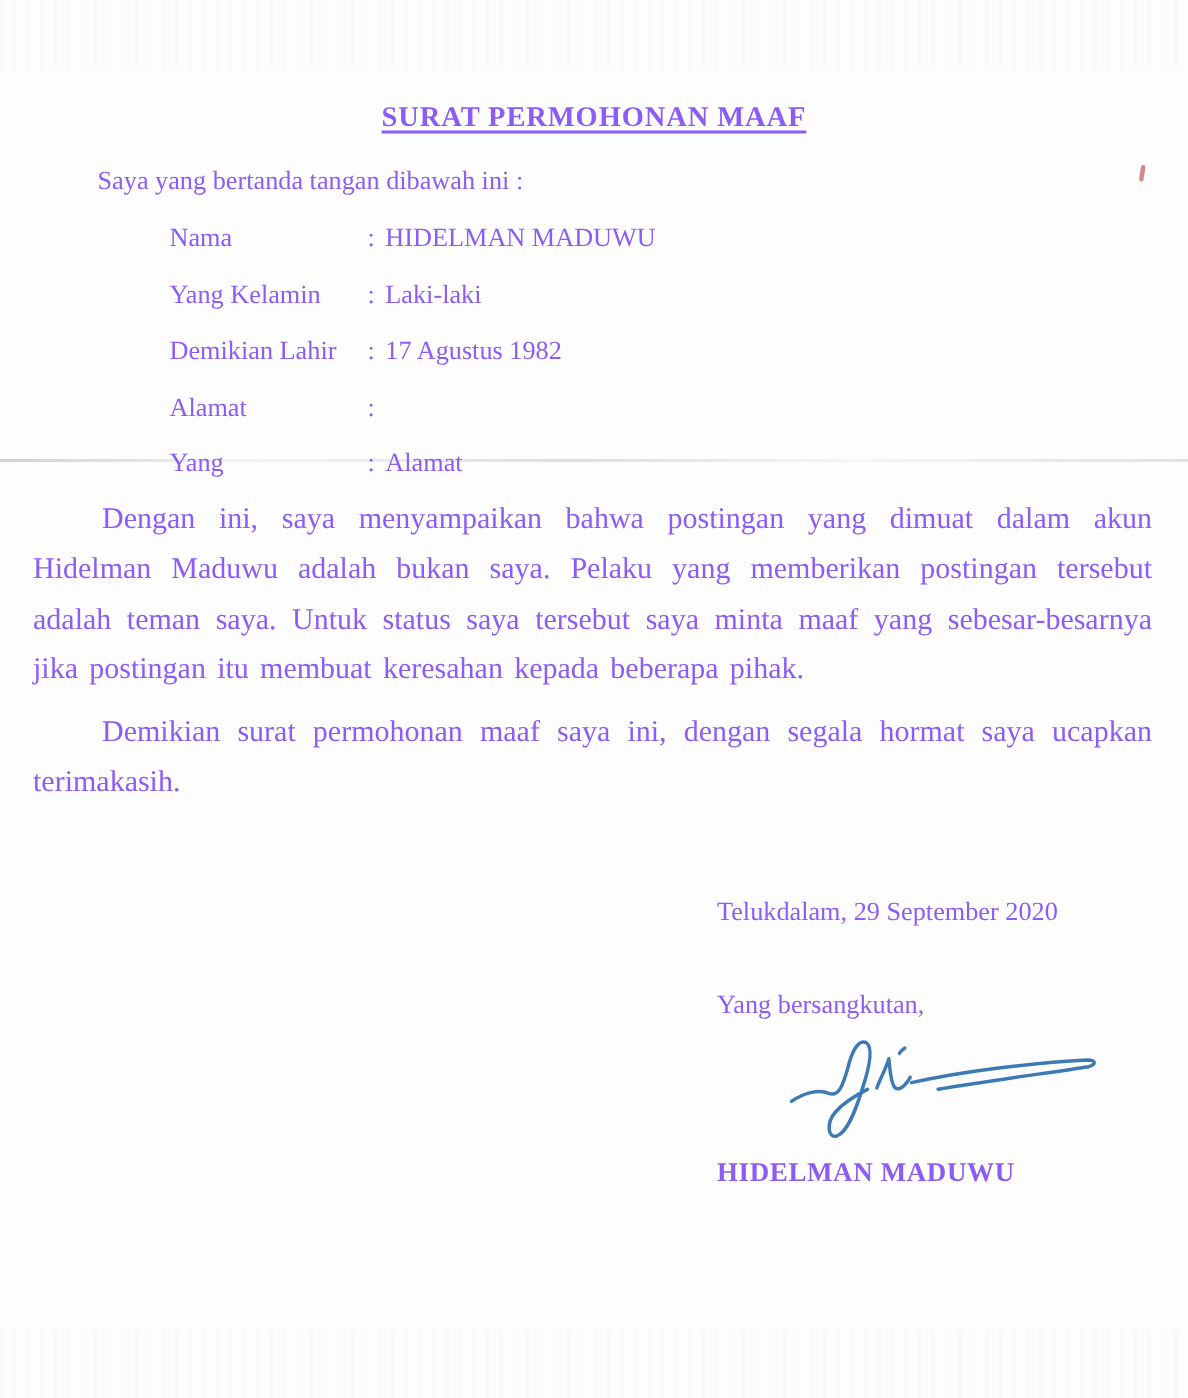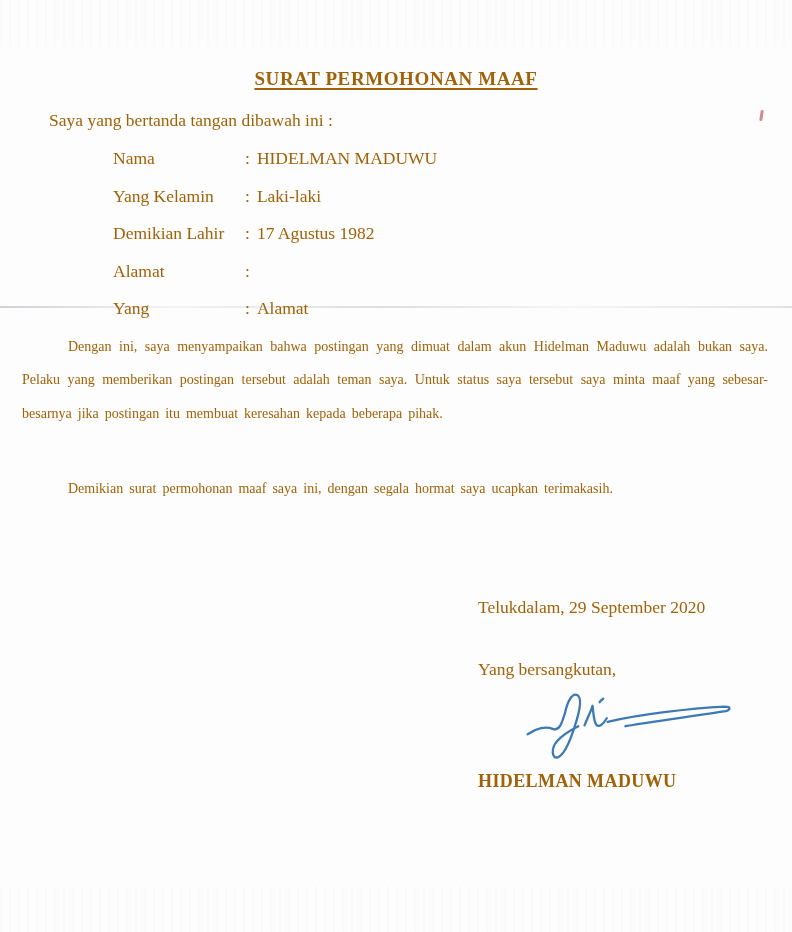--- a/index.html
+++ b/index.html
@@ -8,21 +8,21 @@
     background: #e8e8e8;
   }
   .page {
     position: relative;
     width: 792px;
     height: 932px;
     margin: 0 auto;
     background: #fdfdfe;
     overflow: hidden;
     font-family: "Liberation Serif", "DejaVu Serif", serif;
-    color: #a16207;
+    color: #8b5cf6;
   }
   
   .page::before, .page::after {
     content: "";
     position: absolute;
     left: 0; right: 0;
     height: 46px;
     background: repeating-linear-gradient(90deg,
       rgba(190,195,200,0.06) 0 2px,
       rgba(255,255,255,0) 2px 9px);
@@ -43,21 +43,21 @@
     font-weight: bold;
     letter-spacing: 0.6px;
     text-decoration: underline;
     text-decoration-thickness: 2px;
     text-underline-offset: 3px;
   }
 
   .intro {
     position: absolute;
     top: 110px;
-    left: 49px;
+    left: 65px;
     font-size: 17.5px;
   }
 
   .fields {
     position: absolute;
     top: 148px;
     left: 113px;
     font-size: 17.5px;
   }
   .field-row {
@@ -73,21 +73,21 @@
     flex: 0 0 auto;
   }
   .field-value {
     padding-left: 7px;
   }
 
   .para {
     position: absolute;
     left: 22px;
     width: 746px;
-    font-size: 14px;
+    font-size: 20px;
     line-height: 33.4px;
     text-align: justify;
     text-align-last: left;
     text-indent: 46px;
     word-spacing: 2.5px;
   }
   .para-1 { top: 330px; }
   .para-2 { top: 472px; }
 
   .closing {

